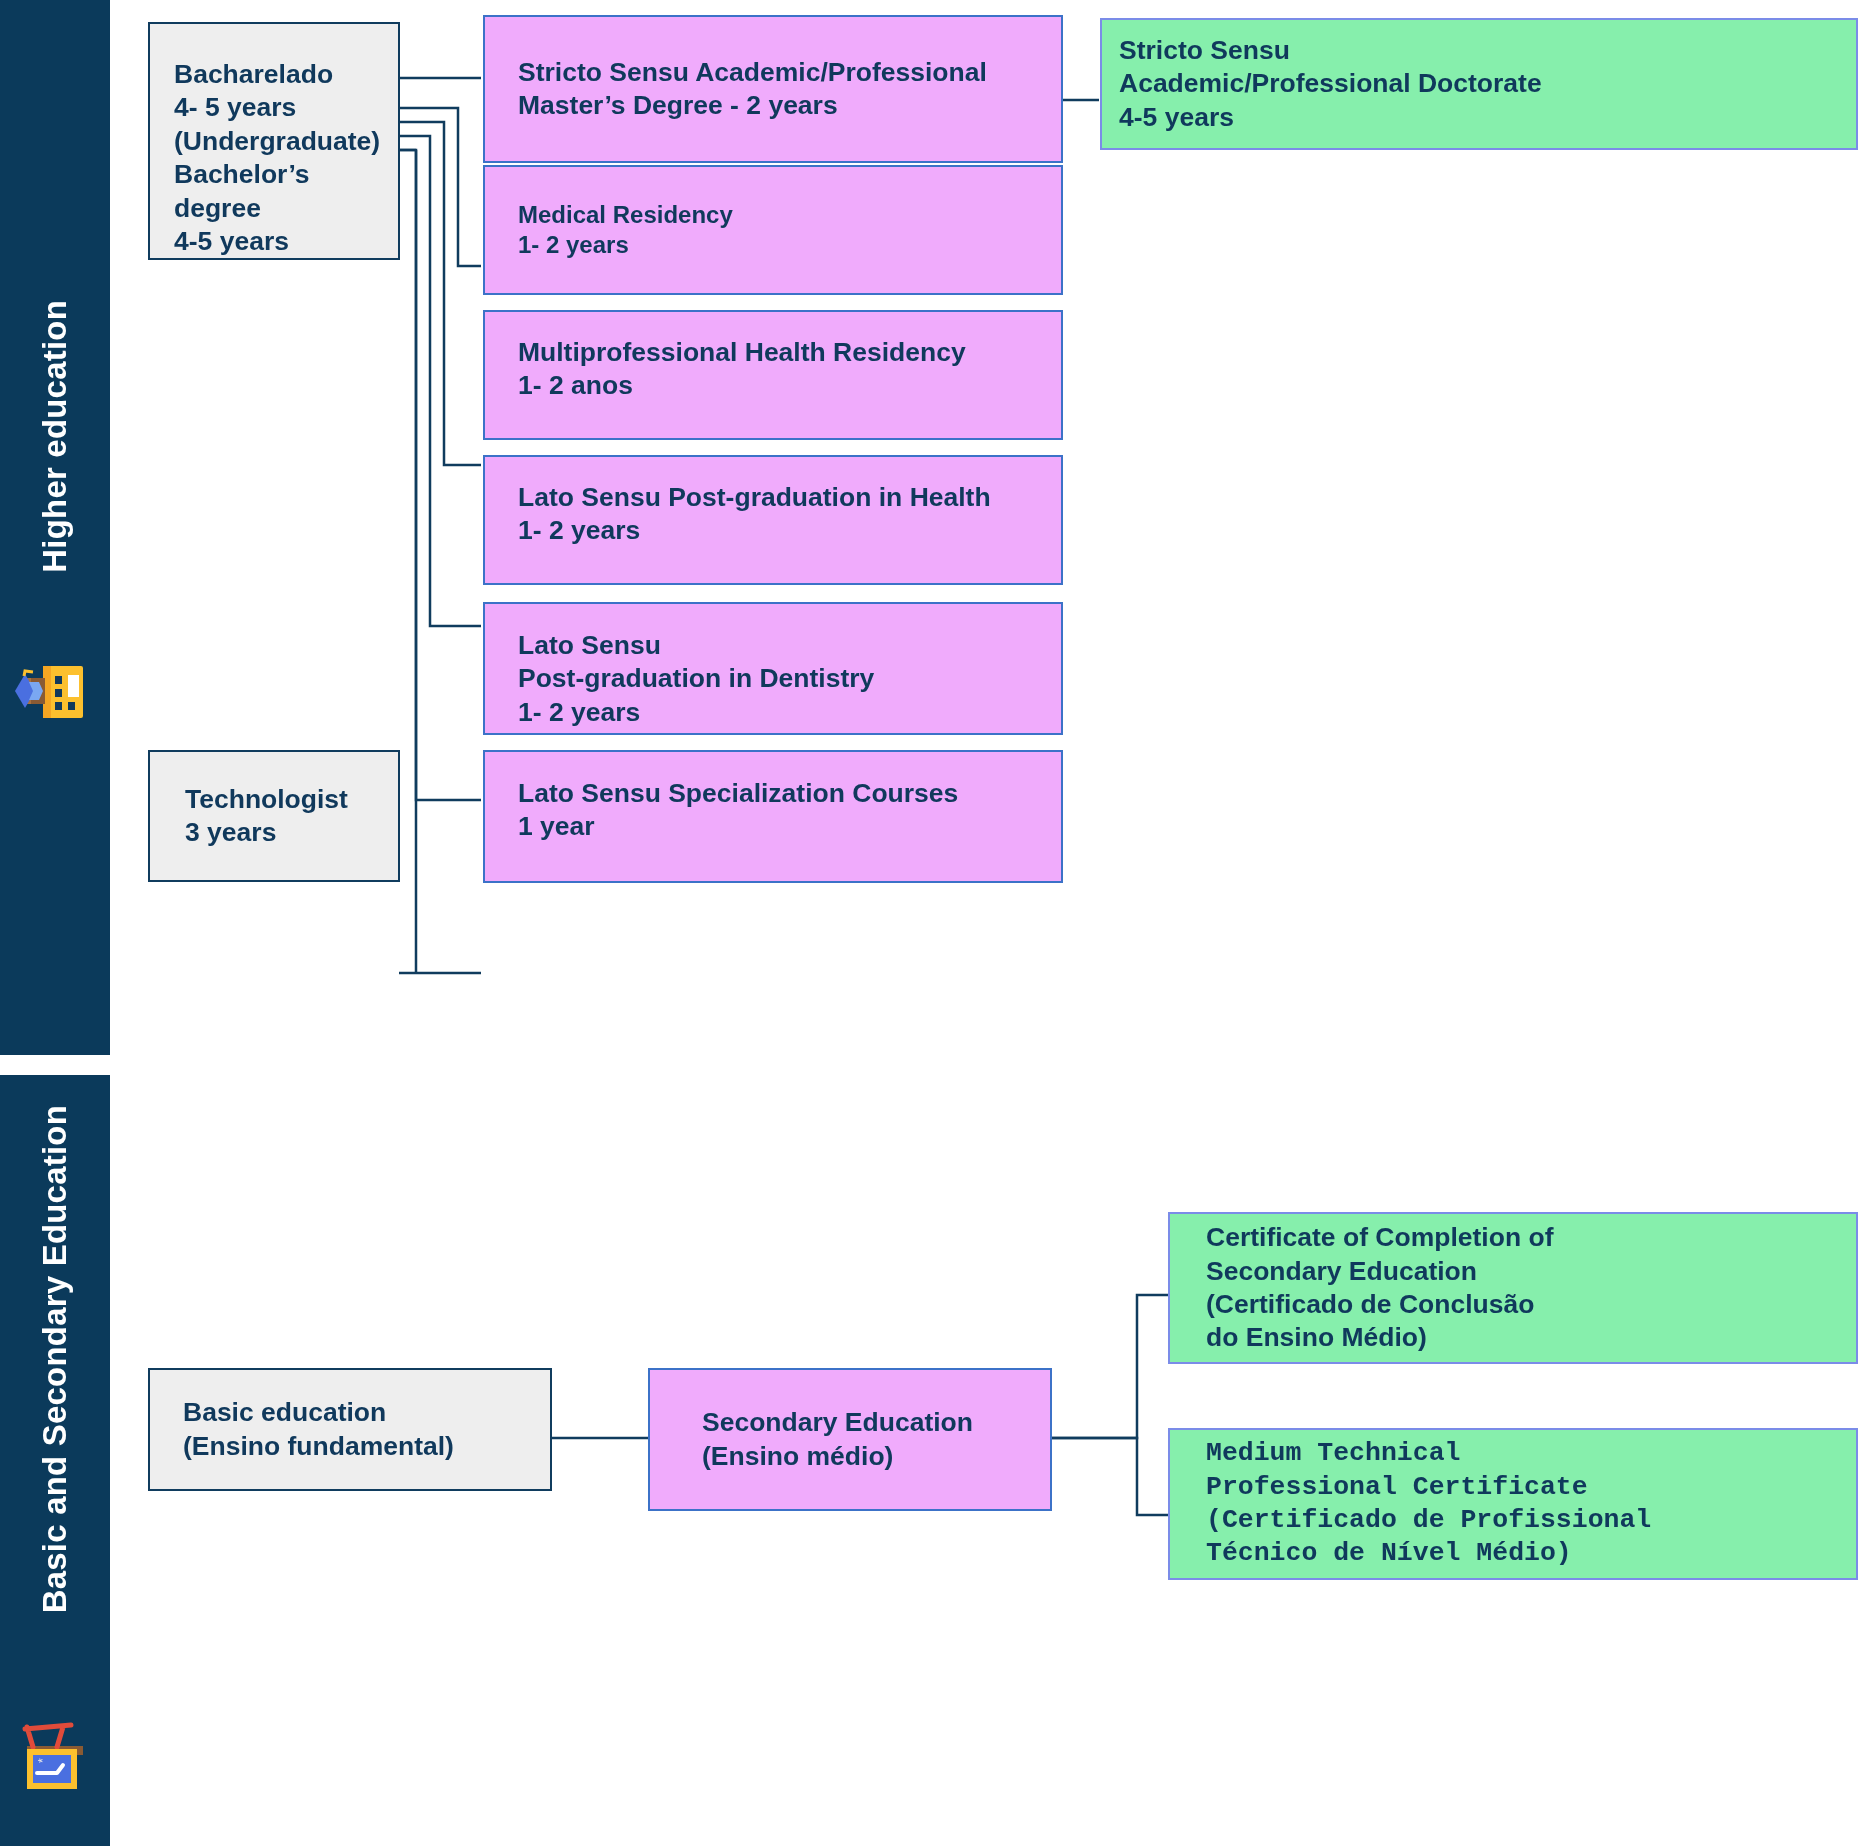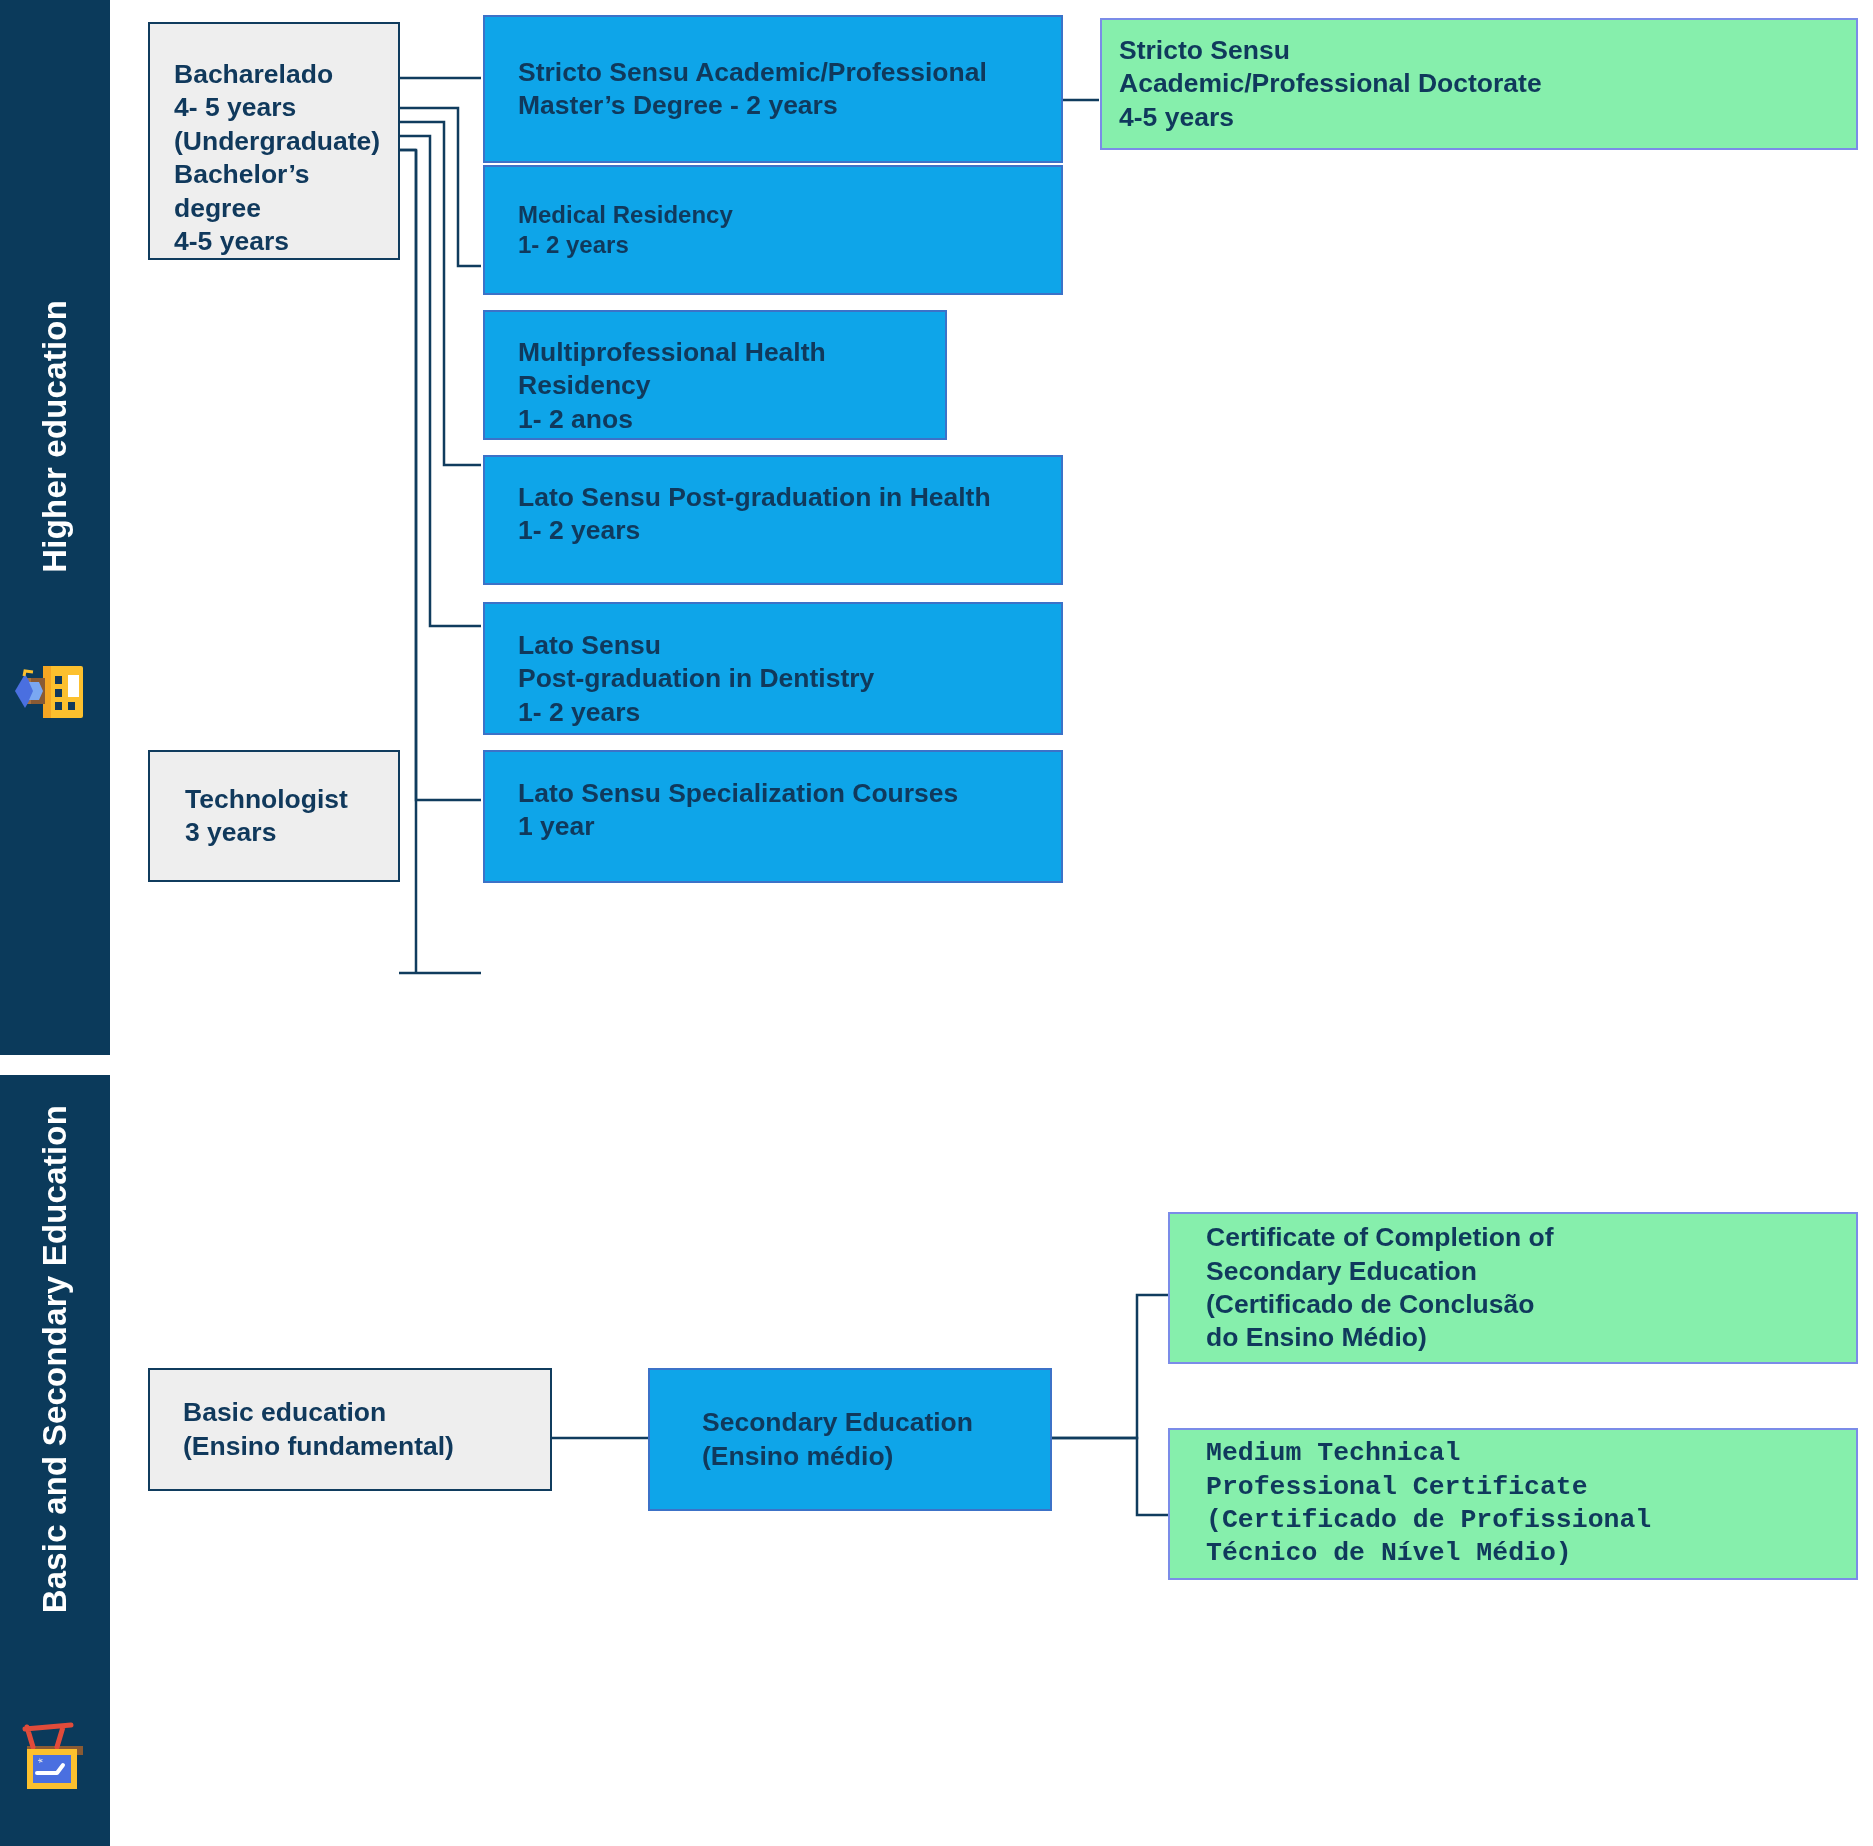--- a/index.html
+++ b/index.html
@@ -56,21 +56,21 @@
   }
   .node .txt {
     display: block;
     width: 100%;
   }
   .node.gray {
     background: #eeeeee;
     border: 2px solid #103c5e;
   }
   .node.blue {
-    background: #0ea5e9;
+    background: #f0abfc;
     border: 2px solid #3c72c8;
   }
   .node.purple {
     background: #86efac;
     border: 2px solid #7b8ce8;
   }
 
   
   #wires {
     position: absolute;
@@ -173,21 +173,21 @@
   <div class="node blue" style="left:483px; top:15px; width:580px; height:148px; padding:0 14px 0 33px; font-size:26.5px;">
     <span class="txt">Stricto Sensu Academic/Professional
 Master’s Degree - 2 years</span>
   </div>
 
   <div class="node blue" style="left:483px; top:165px; width:580px; height:130px; padding:0 14px 0 33px; font-size:24px;">
     <span class="txt">Medical Residency
 1- 2 years</span>
   </div>
 
-  <div class="node blue" style="left:483px; top:310px; width:464px; height:130px; padding:0 14px 0 33px; font-size:26.5px; align-items:flex-start; padding-top:24px;">
+  <div class="node blue" style="left:483px; top:310px; width:580px; height:130px; padding:0 14px 0 33px; font-size:26.5px; align-items:flex-start; padding-top:24px;">
     <span class="txt">Multiprofessional Health Residency
  1- 2 anos</span>
   </div>
 
   <div class="node blue" style="left:483px; top:455px; width:580px; height:130px; padding:0 14px 0 33px; font-size:26.5px; align-items:flex-start; padding-top:24px;">
     <span class="txt">Lato Sensu Post-graduation in Health
 1- 2 years</span>
   </div>
 
   <div class="node blue" style="left:483px; top:602px; width:580px; height:133px; padding:0 14px 0 33px; font-size:26.5px; align-items:flex-start; padding-top:25px;">

